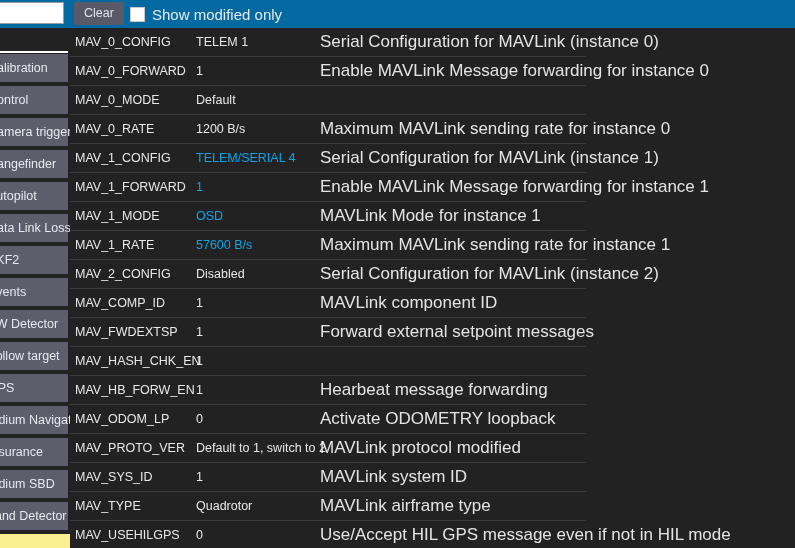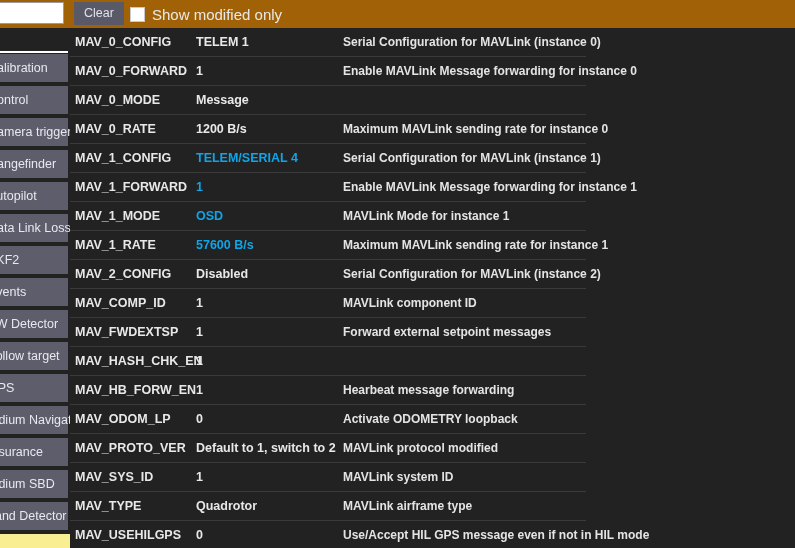--- a/index.html
+++ b/index.html
@@ -15,21 +15,21 @@
     color: #e6e6e6;
     position: relative;
   }
 
   
   #toolbar {
     position: absolute;
     left: 0; top: 0;
     width: 795px;
     height: 28px;
-    background: #a16207;
+    background: #0369a1;
     display: flex;
     align-items: center;
   }
   #search-wrap {
     position: absolute;
     left: -8px;
     top: 2px;
     width: 72px;
     height: 22px;
   }
@@ -145,21 +145,20 @@
 
   
   #param-table {
     position: absolute;
     left: 70px;
     top: 28px;
     width: 725px;
     height: 520px;
     background: #222222;
     overflow: hidden;
-    font-weight: bold;
   }
   .param-row {
     position: relative;
     height: 28px;
     border-bottom: 1px solid #3a3a3a;
     width: 516px;
     display: flex;
     align-items: center;
     cursor: pointer;
   }
@@ -174,24 +173,23 @@
   .cell-value {
     position: absolute;
     left: 126px;
     font-size: 12.5px;
     color: #e8e8e8;
     white-space: nowrap;
   }
   .cell-desc {
     position: absolute;
     left: 250px;
-    font-size: 12px;
+    font-size: 17px;
     color: #e4e4e4;
     white-space: nowrap;
-    margin-left: 23px;
   }
   .param-row.modified .cell-value { color: #0ea5e9; }
 </style>
 </head>
 <body>
 
 <div id="toolbar">
   <div id="search-wrap">
     <input id="search-input" type="text" placeholder="" style="">
   </div>
@@ -262,21 +260,21 @@
       <span class="cell-value">TELEM 1</span>
       <span class="cell-desc">Serial Configuration for MAVLink (instance 0)</span>
     </div>
     <div class="param-row">
       <span class="cell-name">MAV_0_FORWARD</span>
       <span class="cell-value">1</span>
       <span class="cell-desc">Enable MAVLink Message forwarding for instance 0</span>
     </div>
     <div class="param-row">
       <span class="cell-name">MAV_0_MODE</span>
-      <span class="cell-value">Message</span>
+      <span class="cell-value">Default</span>
     </div>
     <div class="param-row">
       <span class="cell-name">MAV_0_RATE</span>
       <span class="cell-value">1200 B/s</span>
       <span class="cell-desc">Maximum MAVLink sending rate for instance 0</span>
     </div>
     <div class="param-row modified">
       <span class="cell-name">MAV_1_CONFIG</span>
       <span class="cell-value">TELEM/SERIAL 4</span>
       <span class="cell-desc">Serial Configuration for MAVLink (instance 1)</span>

